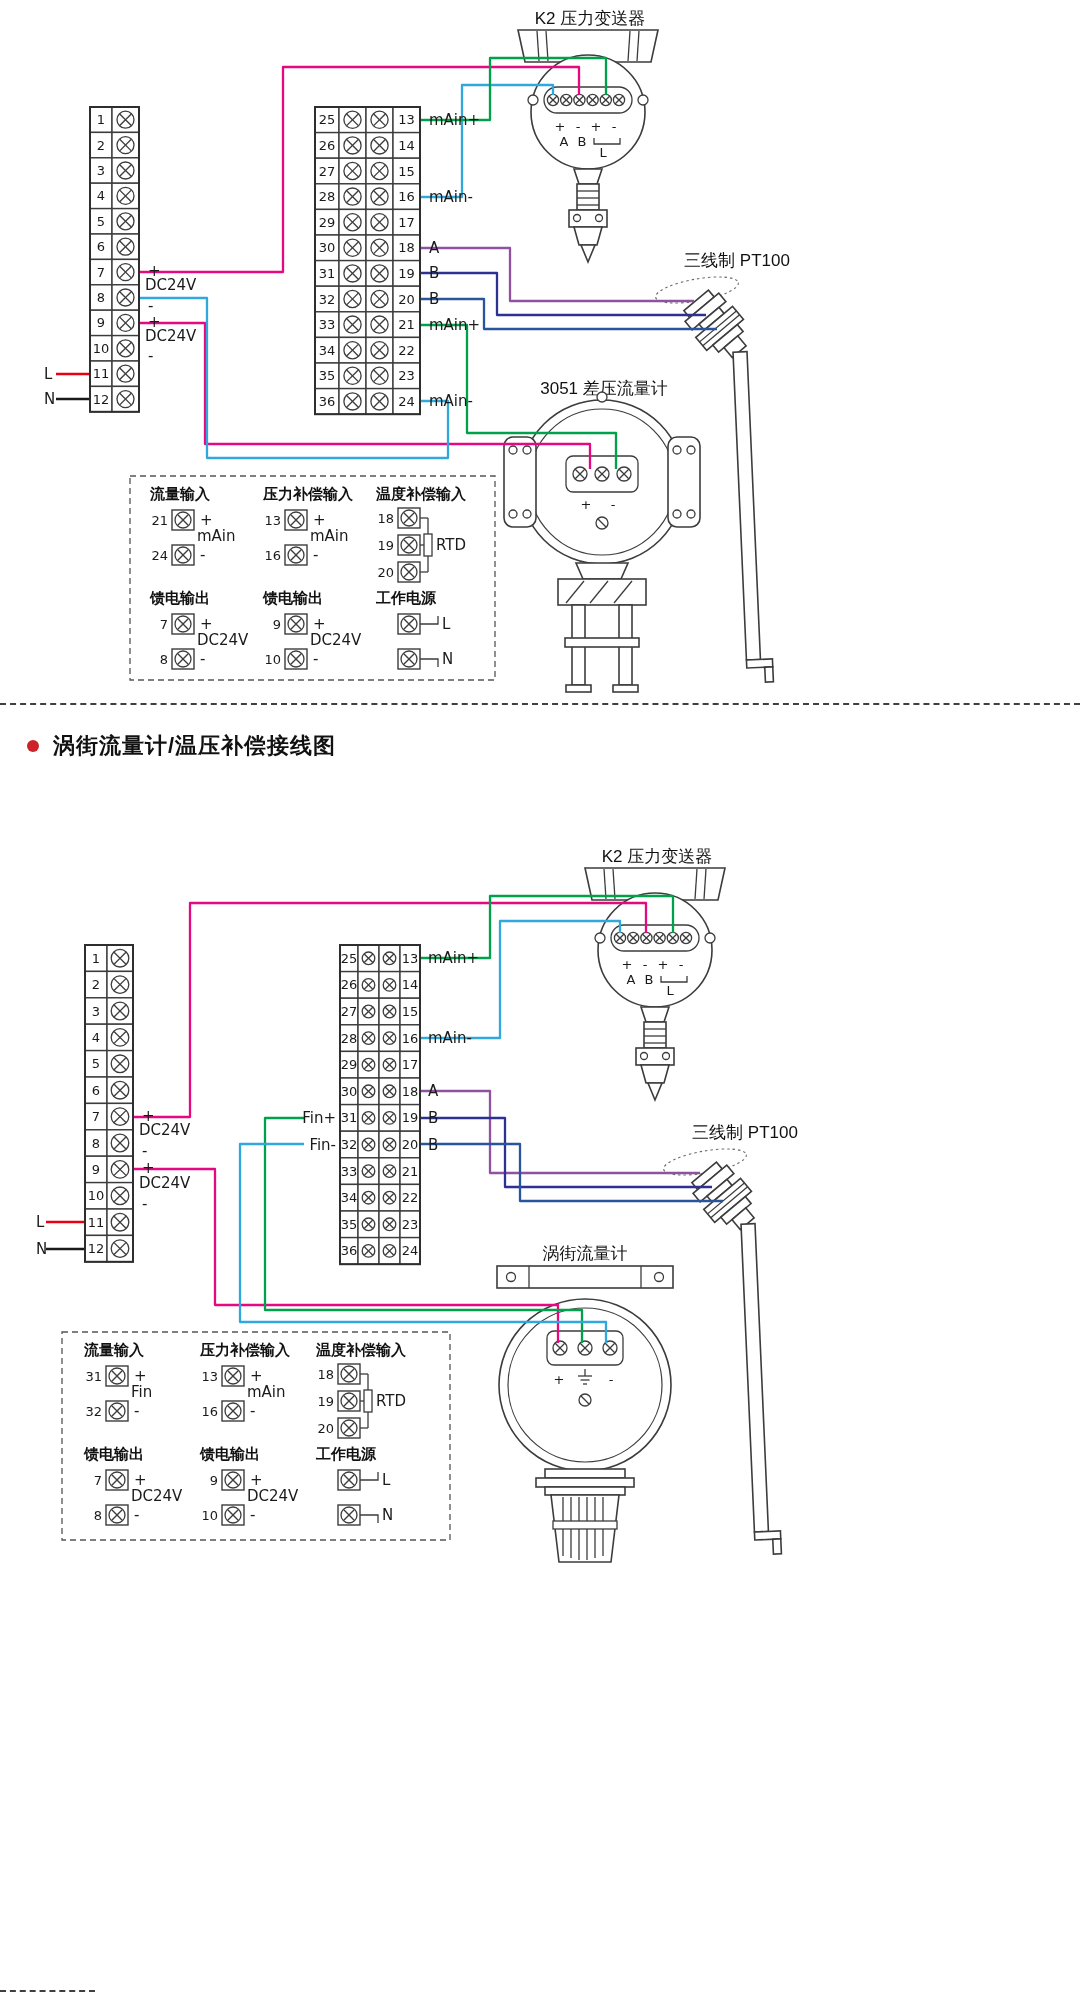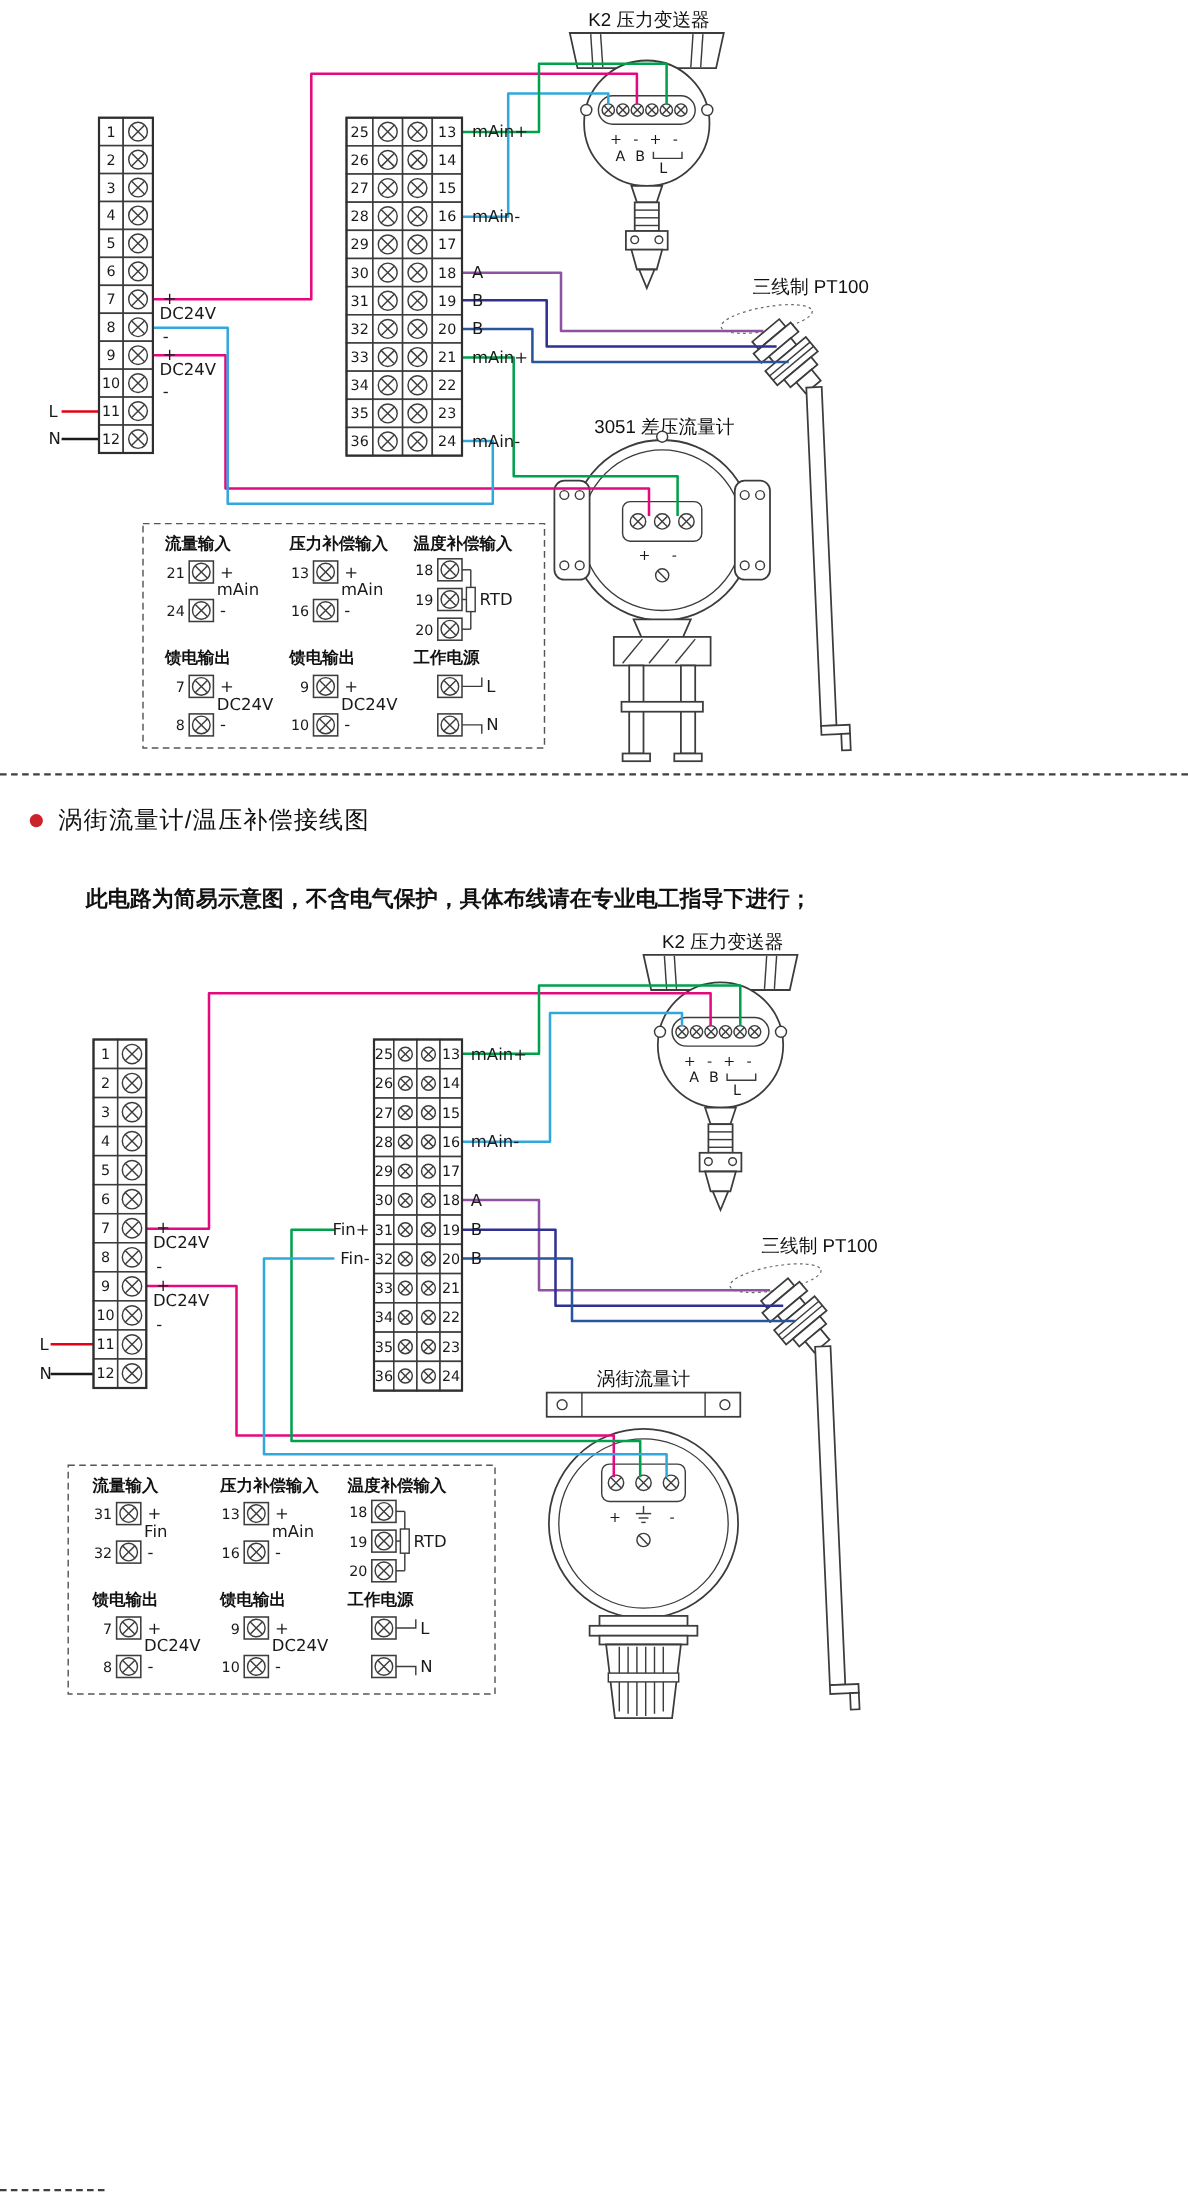--- a/index.html
+++ b/index.html
@@ -5,21 +5,21 @@
   html,body{margin:0;padding:0;background:#fff;}
   .page{position:relative;width:1080px;height:1997px;background:#fff;overflow:hidden;
         font-family:"Liberation Sans","DejaVu Sans",sans-serif;}
   svg{position:absolute;left:0;}
   #svg1{top:0;}
   #svg2{top:840px;}
   .divider{position:absolute;top:703px;left:0;width:1080px;border-top:2px dashed #3f3f3f;}
   .divider-b{position:absolute;top:1990px;left:0;width:95px;border-top:2px dashed #3f3f3f;}
   .sec{position:absolute;top:731px;left:27px;display:flex;align-items:center;gap:14px;}
   .bullet{width:12px;height:12px;border-radius:50%;background:#cc2229;flex:0 0 auto;}
-  .sec h2{margin:0;font-size:22px;font-weight:400;color:#111;letter-spacing:1px;}
+  .sec h2{margin:0;font-size:22px;font-weight:700;color:#111;letter-spacing:1px;}
   .sub{position:absolute;top:784px;left:78px;font-size:20px;font-weight:700;color:#111;}
   
   .ln{stroke:#3c3c3c;stroke-width:1.3;fill:none;}
   .cell{fill:#fff;stroke:#3c3c3c;stroke-width:1.4;}
   .cellb{fill:none;stroke:#2e2e2e;stroke-width:2;}
   .cellw{fill:#fff;stroke:#3c3c3c;stroke-width:1.3;}
   .dash{fill:none;stroke:#555;stroke-width:1.3;stroke-dasharray:6 4;}
   .dsh{fill:none;stroke:#6a6a6a;stroke-width:1.1;stroke-dasharray:2.5 3;}
   .num{font:13px "DejaVu Sans",sans-serif;fill:#1a1a1a;}
   .lbl{font:15px "DejaVu Sans",sans-serif;fill:#1a1a1a;}
@@ -519,21 +519,20 @@
         </g>
       </g>
   </svg>
 
   <div class="divider"></div>
 
   <div class="sec">
     <span class="bullet" style="background: rgb(204, 34, 41);"></span>
     <h2>涡街流量计/温压补偿接线图</h2>
   </div>
-  <p class="sub">此电路为简易示意图，不含电气保护，具体布线请在专业电工指导下进行；</p>
 
   <svg id="svg2" viewBox="0 840 1080 1157" width="1080" height="1157">
 
     <use href="#k2-dev" transform="translate(67,838)"></use>
     <use href="#pt100-dev" transform="translate(8,872)"></use>
 
     <g>
       <text class="t-title" x="585" y="1259">涡街流量计</text>
       <rect class="dv" x="497" y="1266" width="176" height="22"></rect>
       <line class="ln" x1="529" y1="1266" x2="529" y2="1288"></line>

